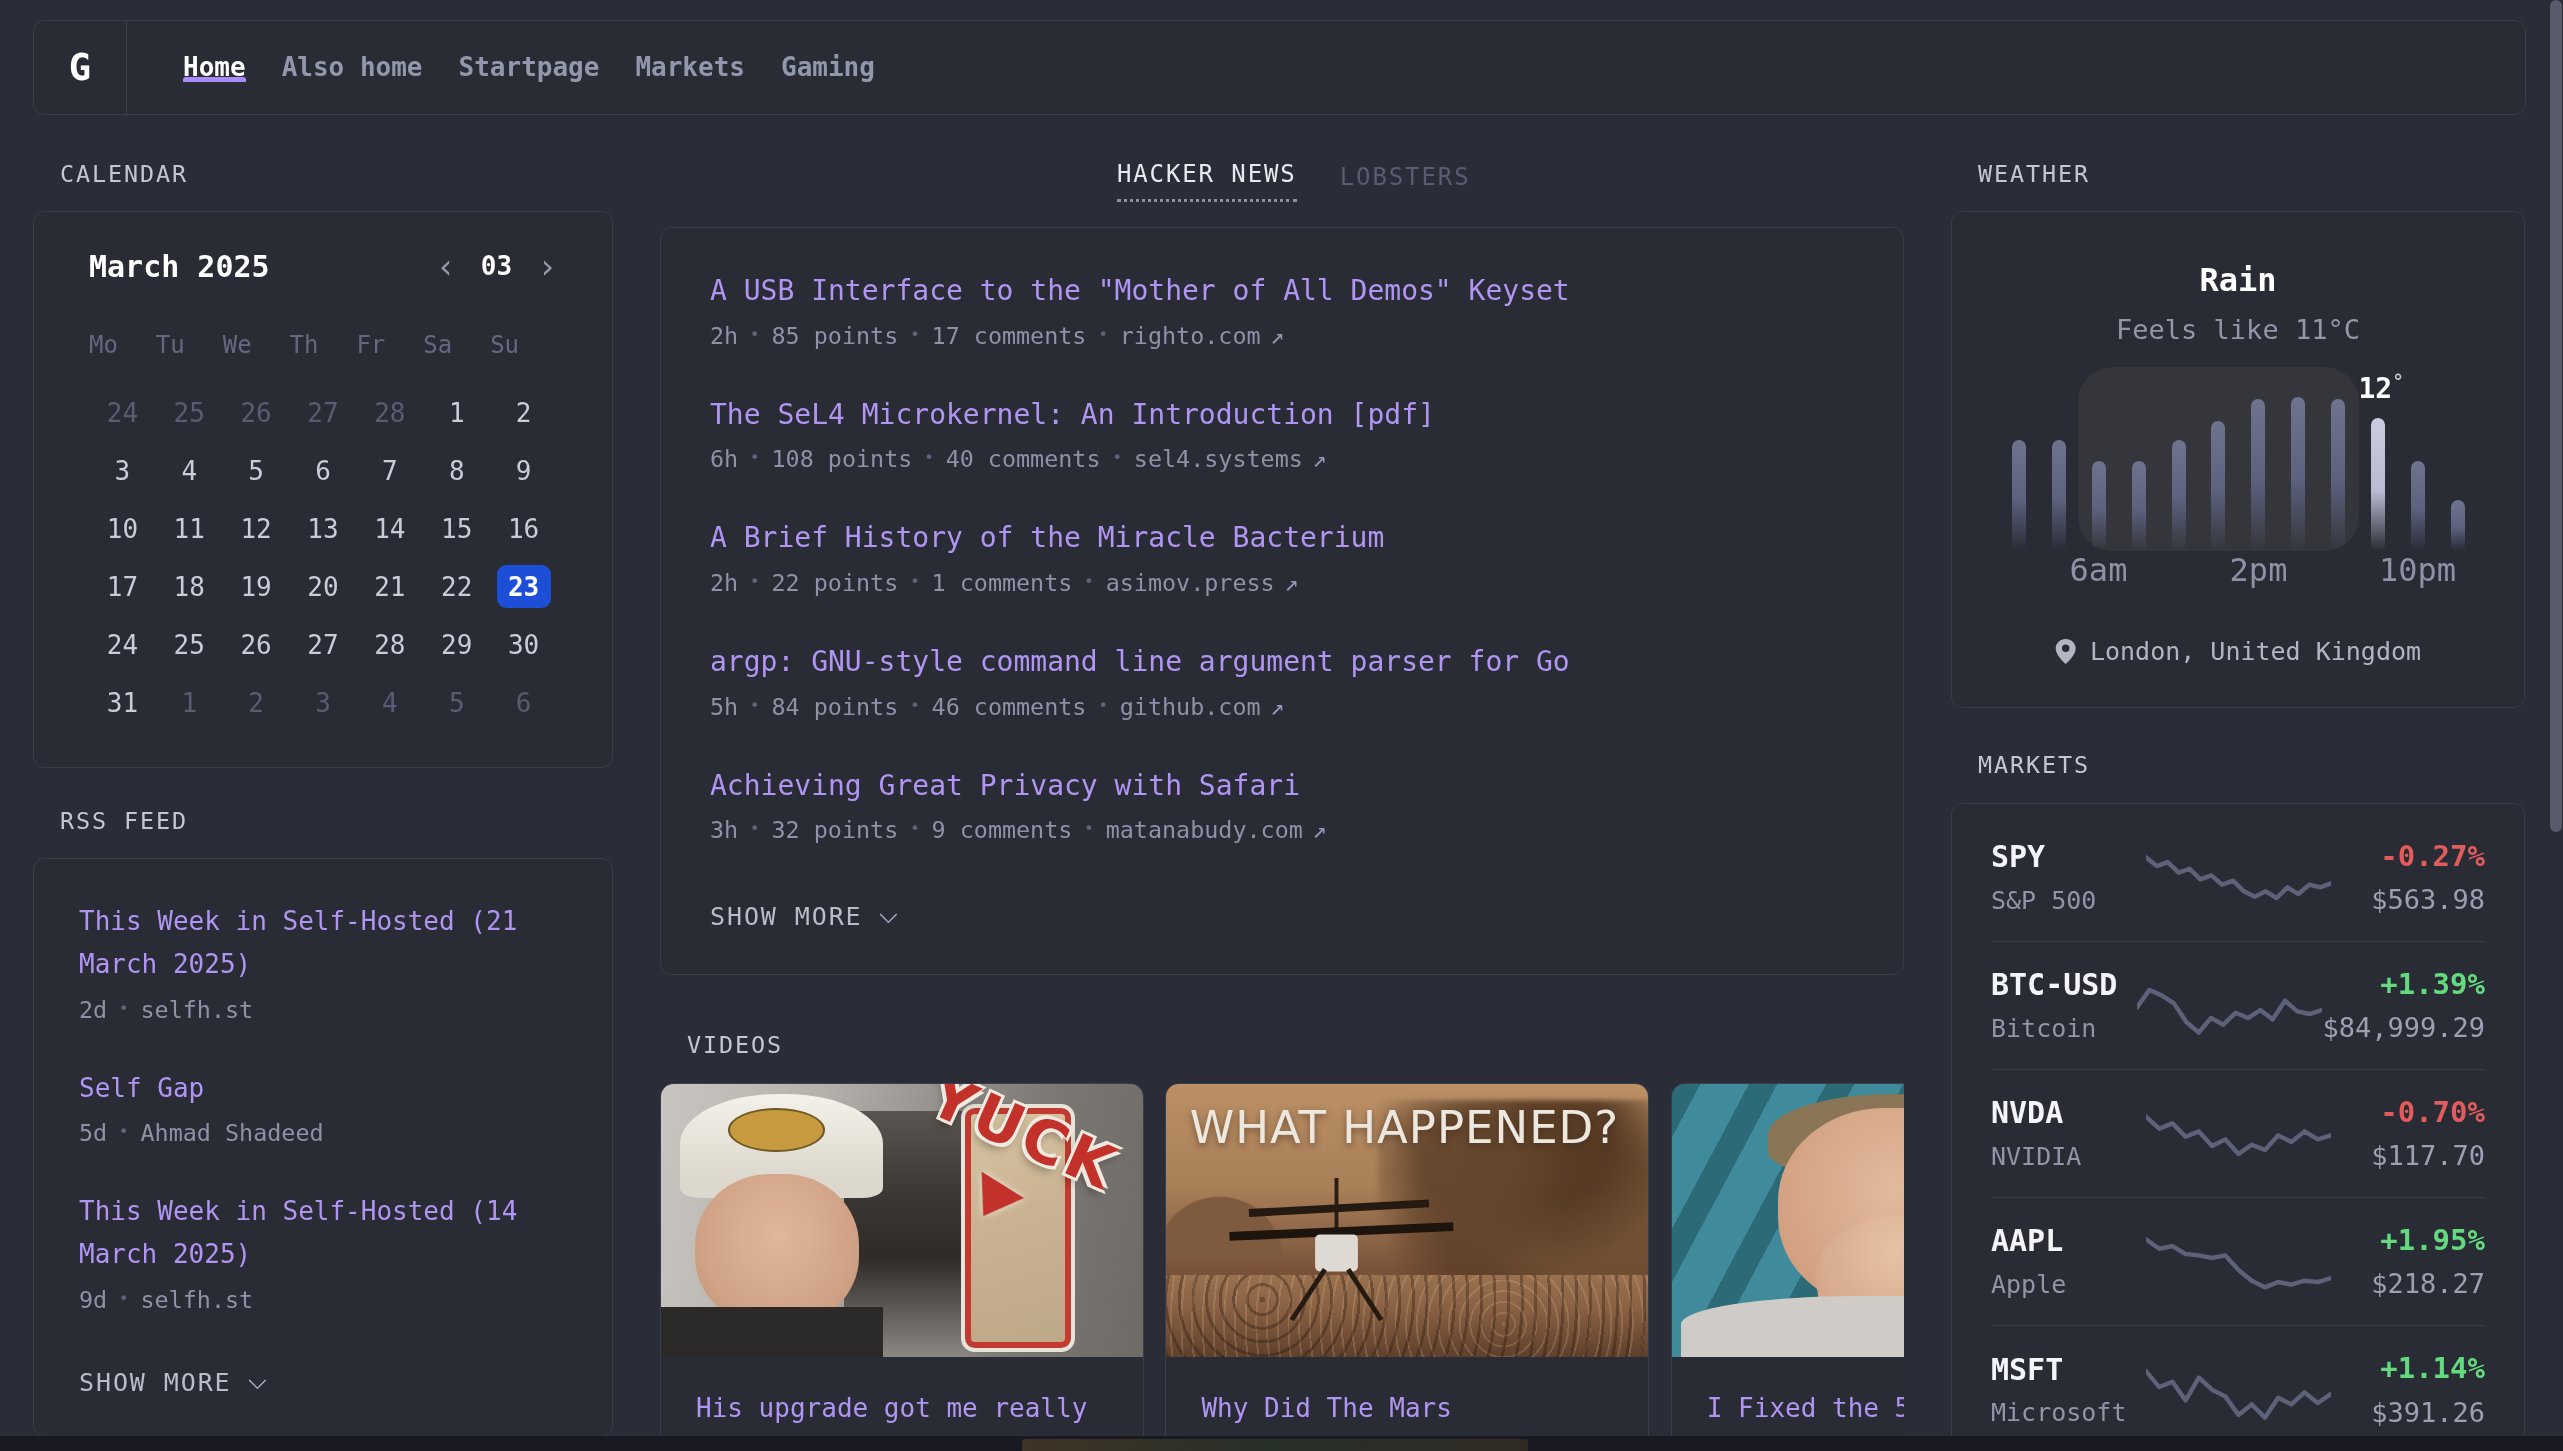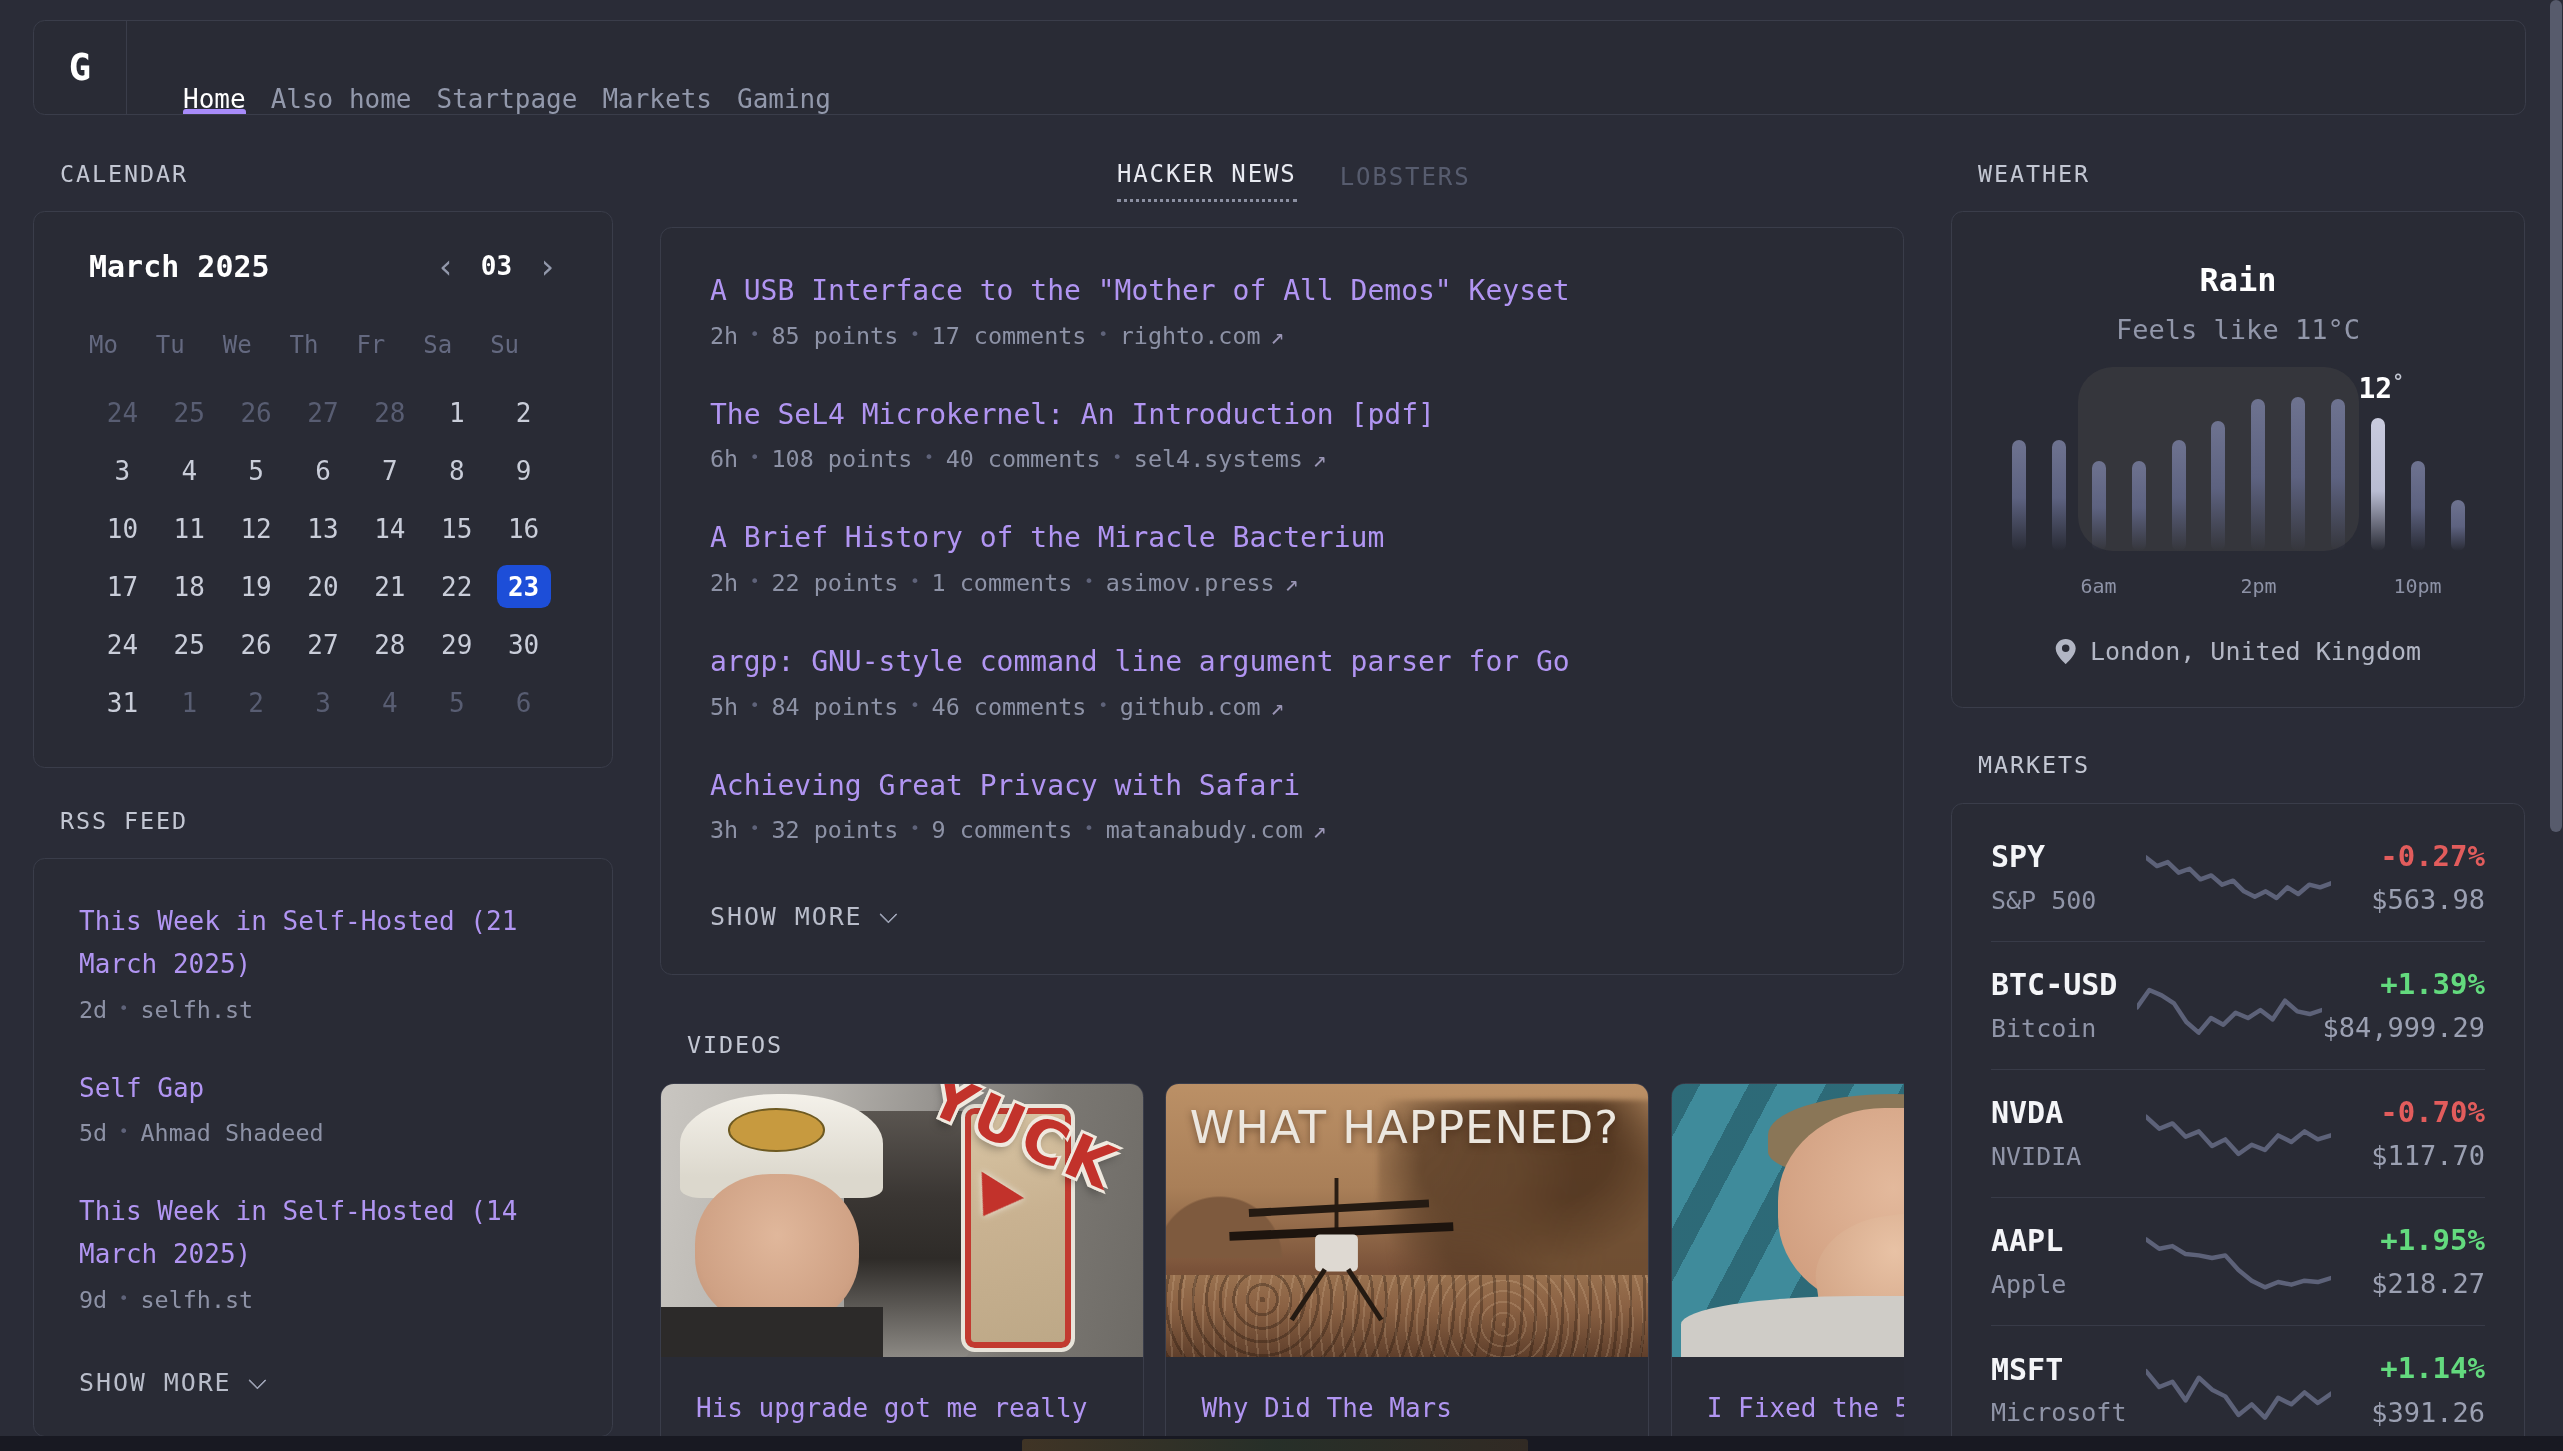--- a/index.html
+++ b/index.html
@@ -28,21 +28,21 @@
   .topnav{
     height:95px;background:var(--card-bg);
     border:1px solid var(--card-border);border-radius:11.7px;
     display:flex;align-items:stretch;
   }
   .logo{
     width:93px;display:flex;align-items:center;justify-content:center;
     border-right:1px solid var(--card-border);
     font-size:37px;font-weight:bold;color:#ffffff;cursor:pointer;
   }
-  .nav-links{display:flex;align-items:flex-end;padding-left:56px;gap:25px;}
+  .nav-links{display:flex;align-items:center;padding-left:56px;gap:36px;font-weight:bold;}
   .nav-link{
     display:flex;align-items:center;position:relative;
     font-size:26px;color:#9298ab;cursor:pointer;
   }
   .nav-link.active{color:#ffffff;}
   .nav-link.active::after{
     content:"";position:absolute;left:0;right:0;bottom:0;height:4.9px;
     background:#a78bfa;border-radius:2.9px 2.9px 0 0;
   }
 
@@ -188,21 +188,21 @@
   .weather-card{padding:49px 39px 41px;text-align:center;margin-bottom:43px;}
   .w-cond{font-size:32px;font-weight:bold;color:#ffffff;}
   .w-feels{font-size:27px;color:#9297aa;margin-top:15.6px;}
   .w-chart{position:relative;width:453px;height:210px;margin:43px auto 0;}
   .w-highlight{position:absolute;background:rgba(205,190,150,.08);border-radius:35px;}
   .w-bar{position:absolute;bottom:47px;width:14.6px;border-radius:972px;
     background:linear-gradient(180deg,#6e7390 0%,#5d6280 52%,rgba(90,95,125,0) 100%);}
   .w-bar.cur{background:linear-gradient(180deg,#c9cbde 0%,#b9bcd2 55%,rgba(185,188,210,0) 100%);}
   .w-temp{position:absolute;font-size:28px;font-weight:bold;color:#ffffff;white-space:nowrap;}
   .w-temp .deg{font-size:19.5px;color:#c3c7d3;vertical-align:9.7px;}
-  .w-label{position:absolute;bottom:0;font-size:20px;color:var(--dim);transform:translateX(-50%);}
+  .w-label{position:absolute;bottom:9px;font-size:32px;color:var(--dim);transform:translateX(-50%);}
   .w-loc{margin-top:39px;font-size:25px;color:#b2b6c4;display:flex;align-items:center;justify-content:center;gap:13.6px;}
 
   
   .markets-card{padding:9.7px 39px;}
   .mrow{display:flex;align-items:center;height:128px;border-bottom:1px solid #383b48;cursor:pointer;}
   .mrow:last-child{border-bottom:none;}
   .m-id{width:209px;}
   .m-ticker{font-size:30px;font-weight:bold;color:#f4f5f8;}
   .m-name{font-size:25px;color:#9095a8;margin-top:11.7px;}
   .m-spark{flex:1;display:flex;justify-content:center;}

